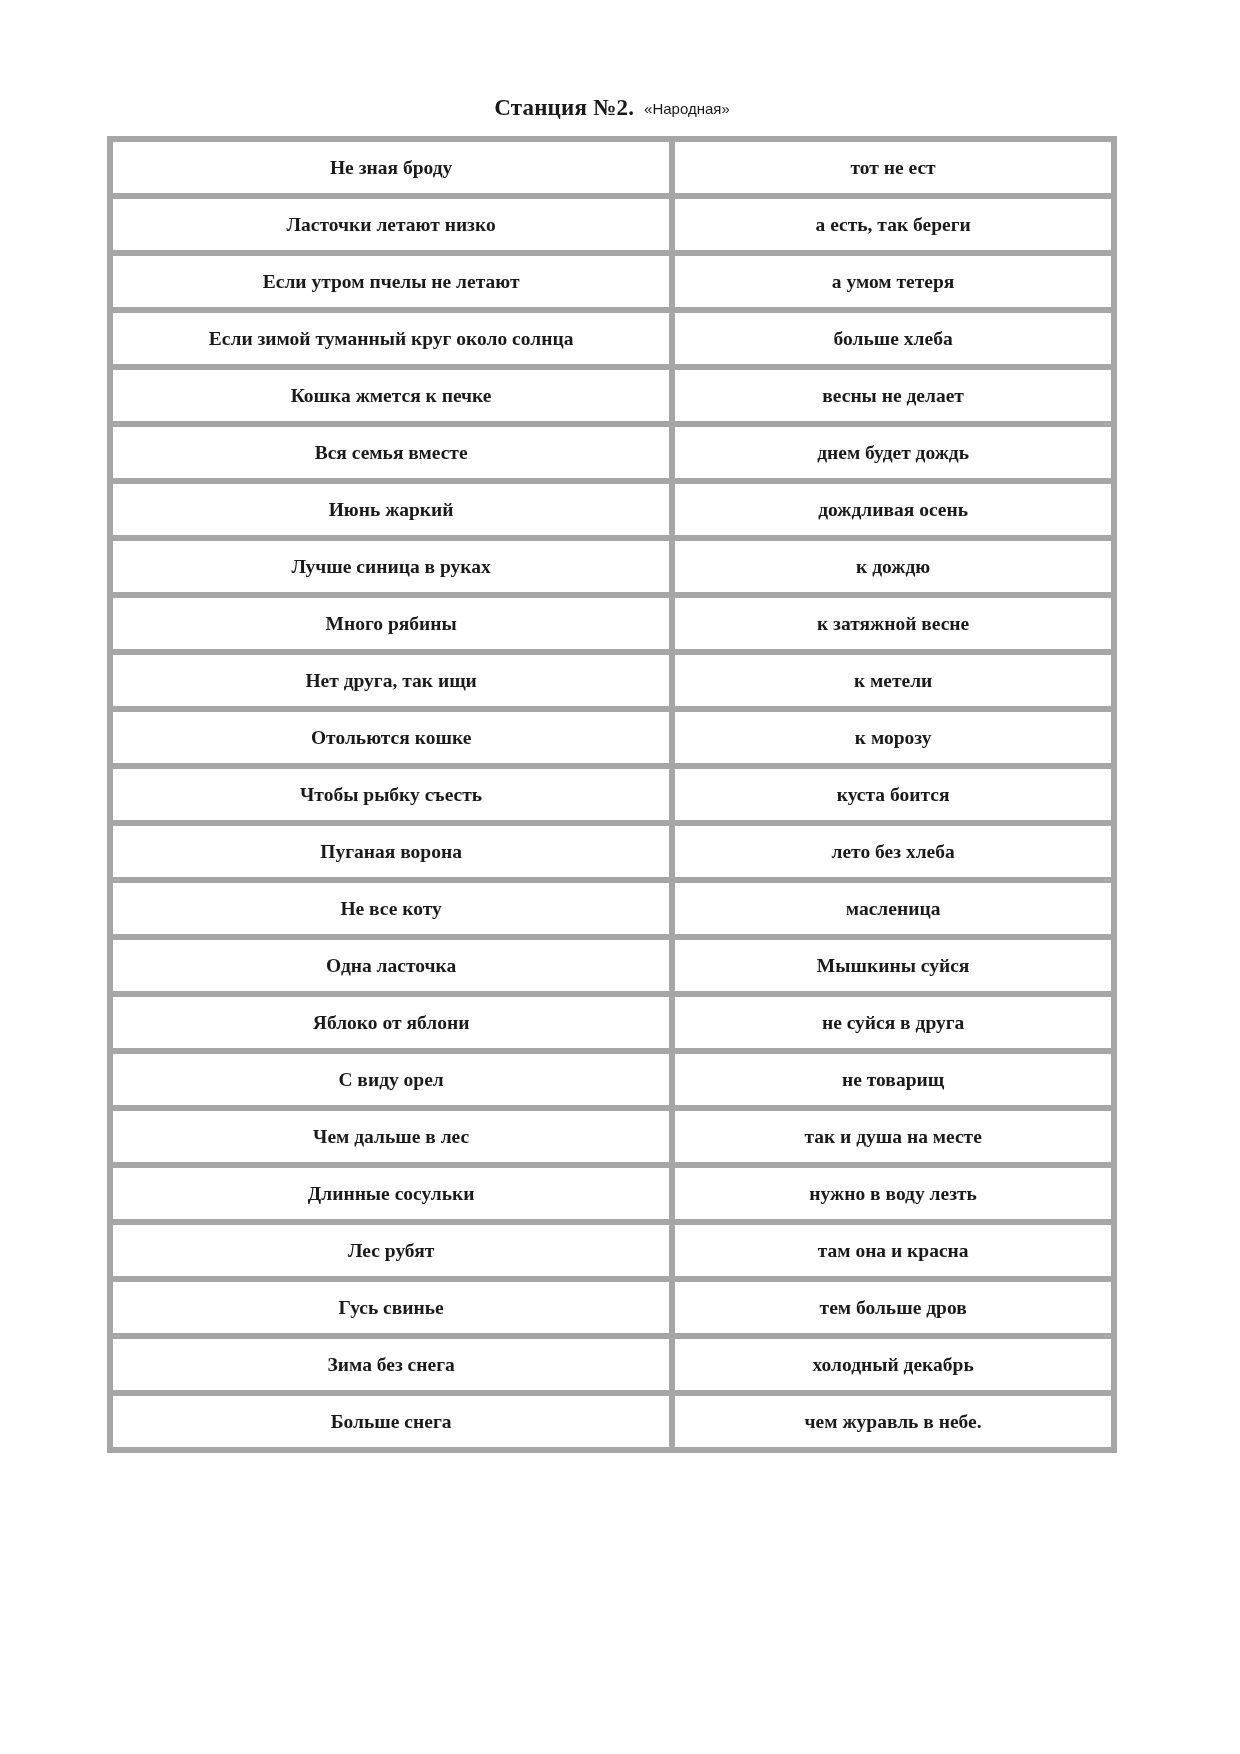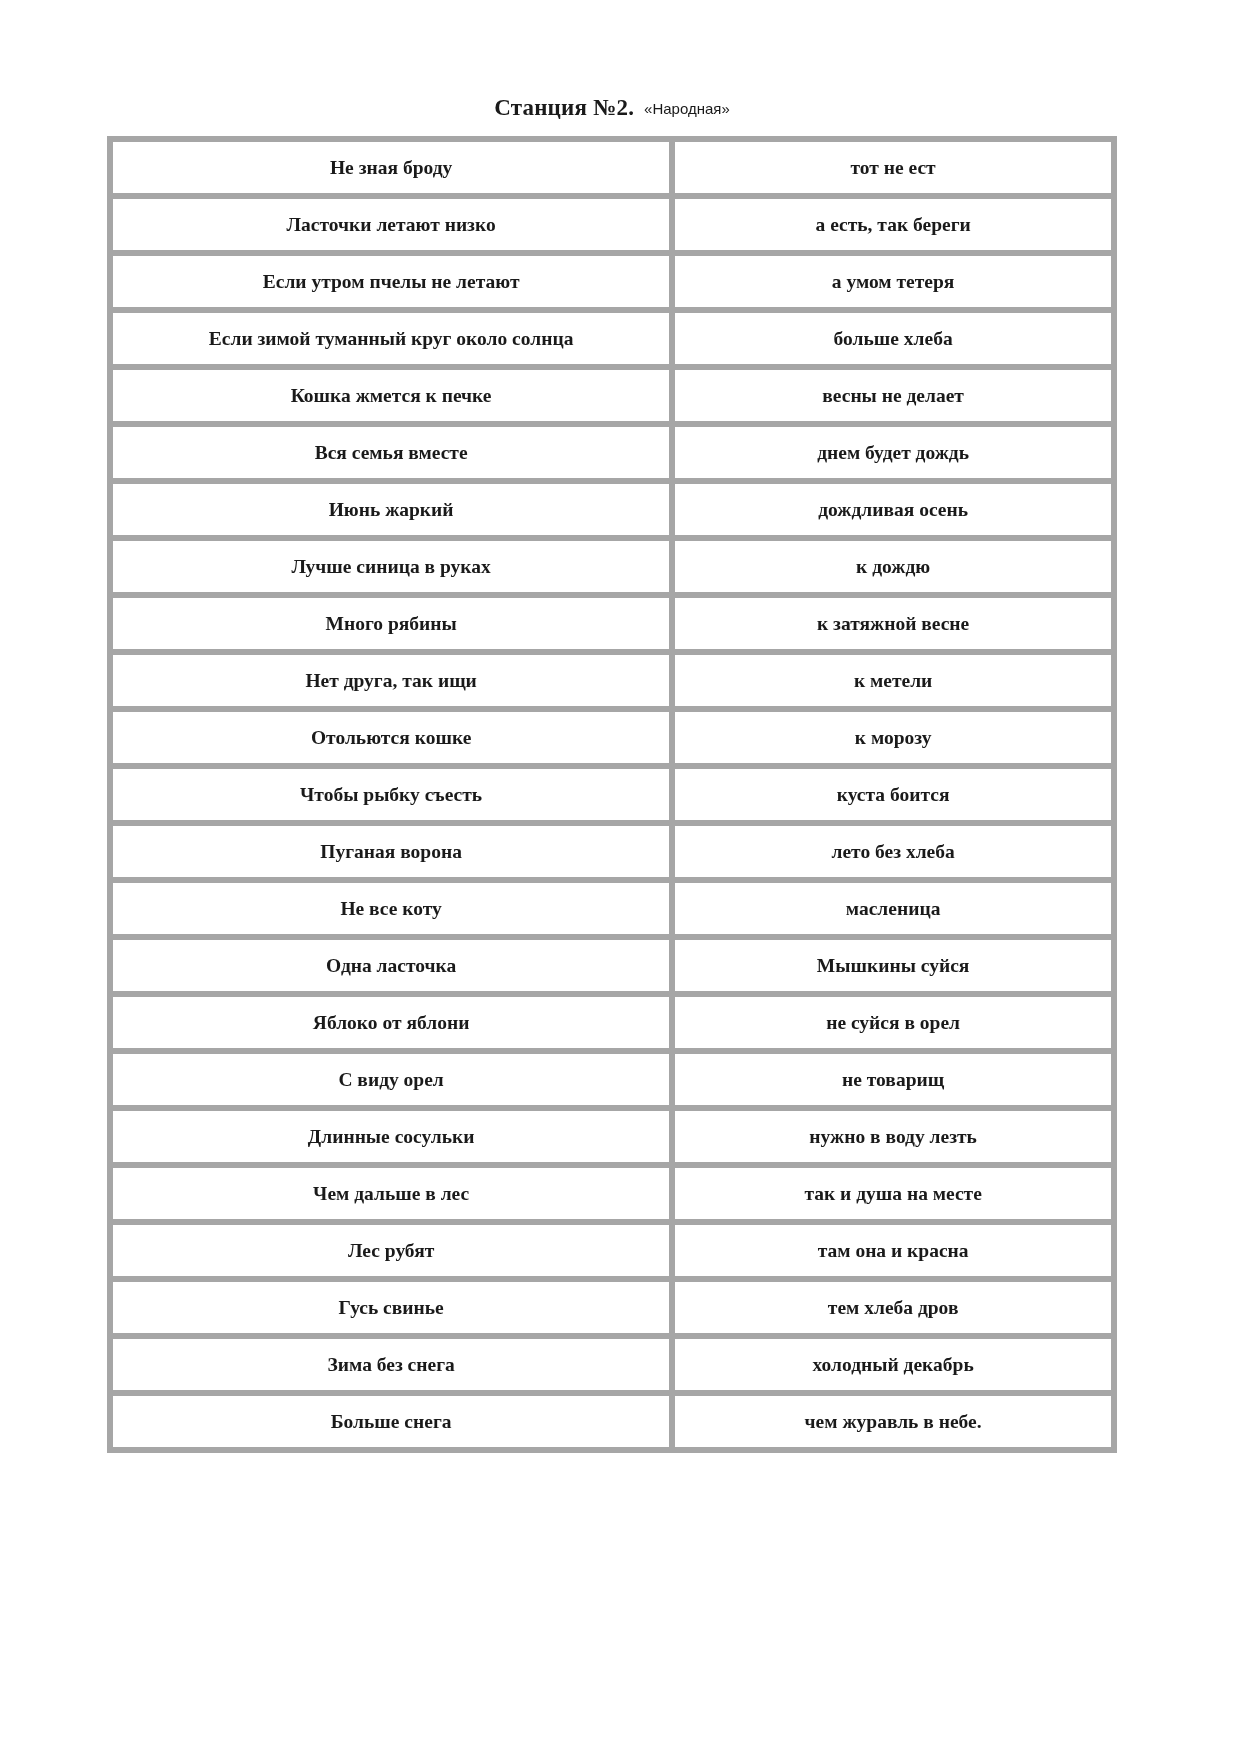--- a/index.html
+++ b/index.html
@@ -131,41 +131,41 @@
         <tr>
           <td class="col-left">Не все коту</td>
           <td class="col-right">масленица</td>
         </tr>
         <tr>
           <td class="col-left">Одна ласточка</td>
           <td class="col-right">Мышкины суйся</td>
         </tr>
         <tr>
           <td class="col-left">Яблоко от яблони</td>
-          <td class="col-right">не суйся в орел</td>
+          <td class="col-right">не суйся в друга</td>
         </tr>
         <tr>
           <td class="col-left">С виду орел</td>
           <td class="col-right">не товарищ</td>
         </tr>
         <tr>
+          <td class="col-left">Чем дальше в лес</td>
+          <td class="col-right">так и душа на месте</td>
+        </tr>
+        <tr>
           <td class="col-left">Длинные сосульки</td>
           <td class="col-right">нужно в воду лезть</td>
-        </tr>
-        <tr>
-          <td class="col-left">Чем дальше в лес</td>
-          <td class="col-right">так и душа на месте</td>
         </tr>
         <tr>
           <td class="col-left">Лес рубят</td>
           <td class="col-right">там она и красна</td>
         </tr>
         <tr>
           <td class="col-left">Гусь свинье</td>
-          <td class="col-right">тем хлеба дров</td>
+          <td class="col-right">тем больше дров</td>
         </tr>
         <tr>
           <td class="col-left">Зима без снега</td>
           <td class="col-right">холодный декабрь</td>
         </tr>
         <tr>
           <td class="col-left">Больше снега</td>
           <td class="col-right">чем журавль в небе.</td>
         </tr>
       </tbody>

